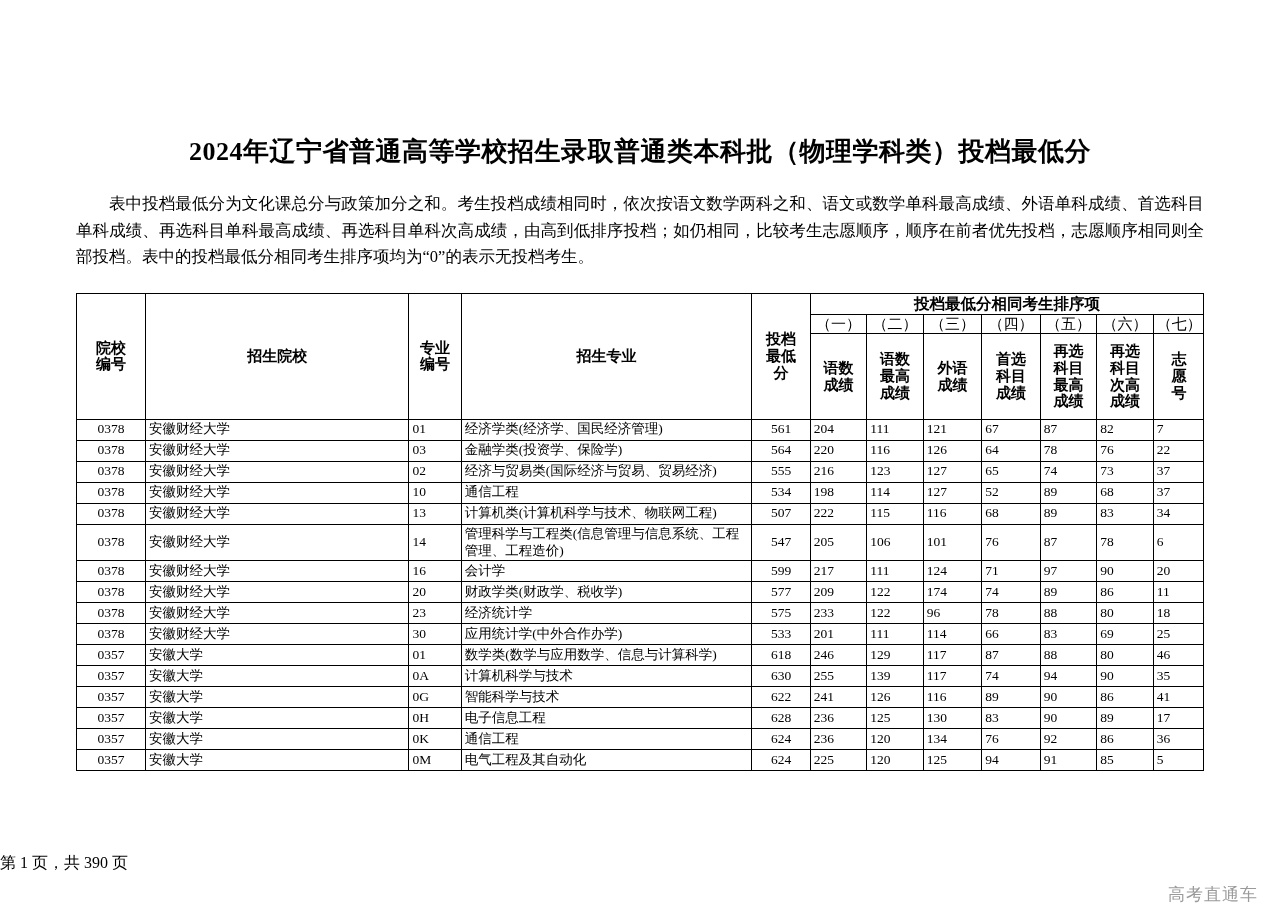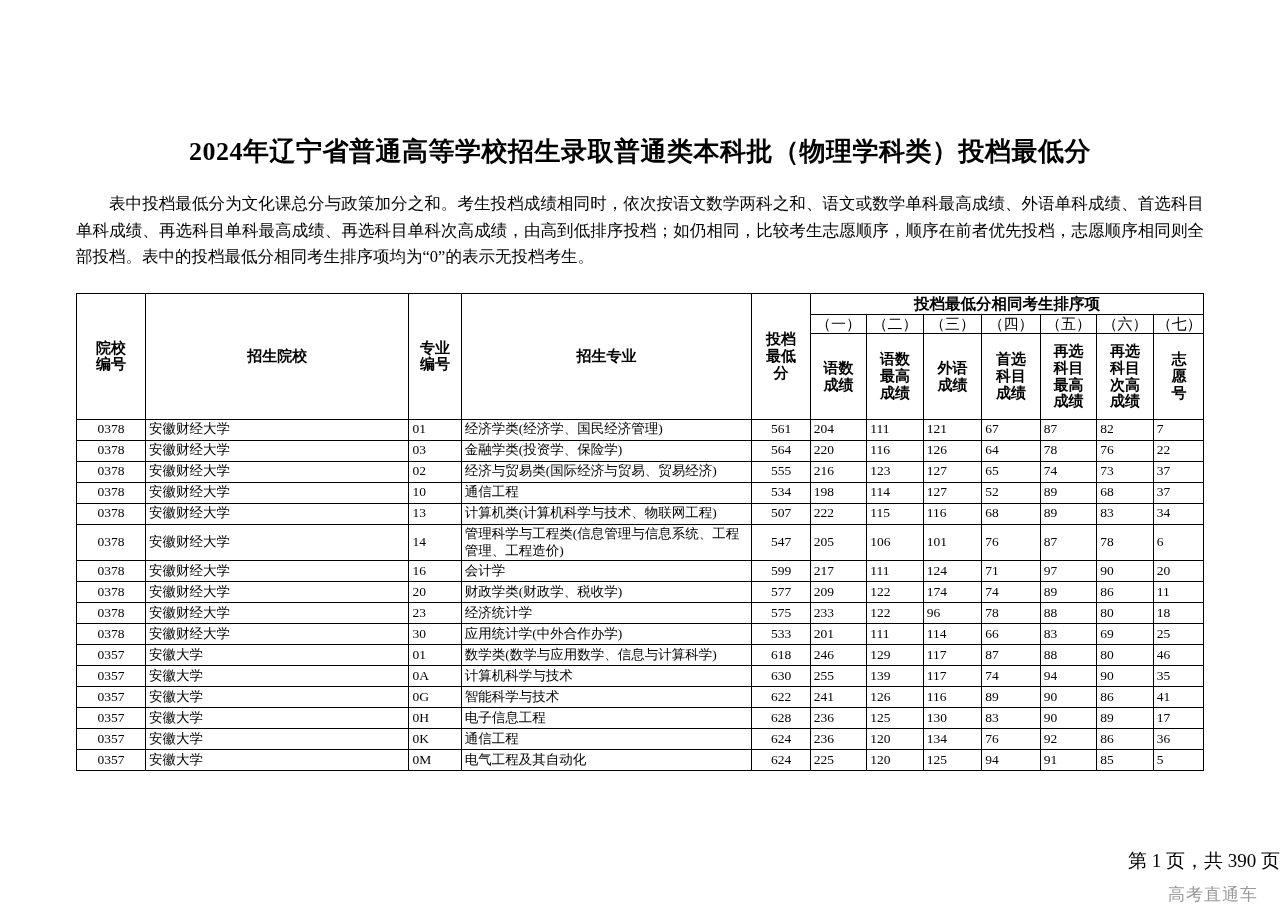--- a/index.html
+++ b/index.html
@@ -88,22 +88,22 @@
     line-height: 1.25;
     height: 18px;
   }
   td.c { text-align: center; }
   td.l { text-align: left; }
   .footer {
     position: absolute;
     left: 0;
     right: 0;
     bottom: 48px;
-    text-align: right;
-    font-size: 19px;
+    text-align: left;
+    font-size: 16px;
   }
   .watermark {
     position: absolute;
     right: 22px;
     bottom: 16px;
     font-family: Liberation Sans, sans-serif;
     font-size: 17px;
     color: #9a9a9a;
     letter-spacing: 1px;
   }

